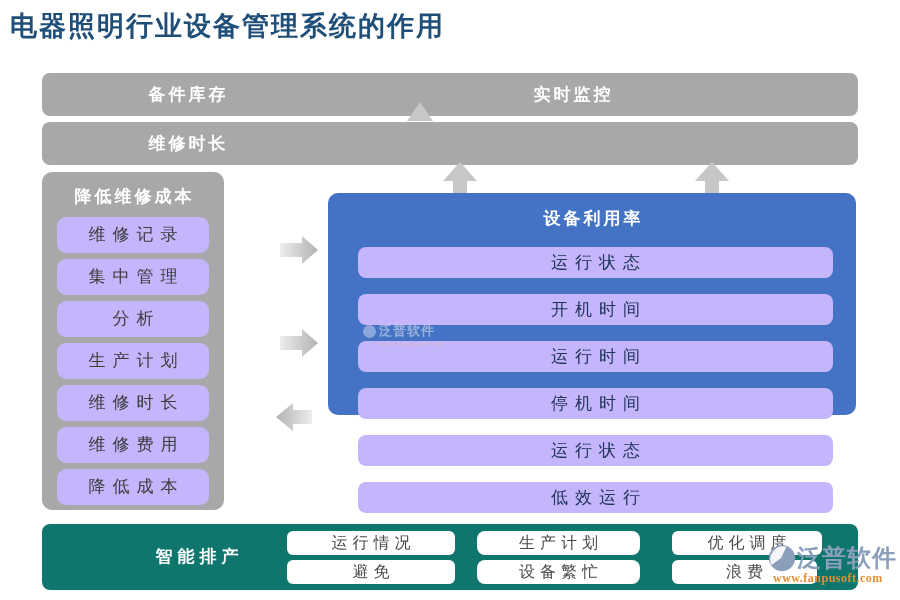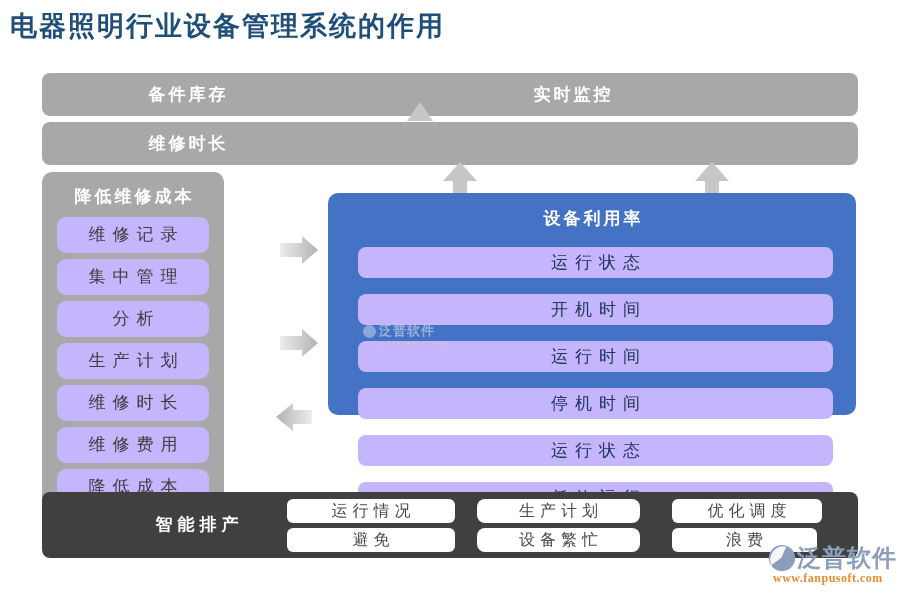--- a/index.html
+++ b/index.html
@@ -37,22 +37,22 @@
 
   
   .watermark{position:absolute;left:363px;top:322px;display:flex;flex-direction:column;
              pointer-events:none;}
   .wm-row{display:flex;align-items:center;gap:3px;}
   .wm-icon{width:13px;height:13px;border-radius:50%;background:rgba(255,255,255,0.38);display:inline-block;}
   .wm-text{color:rgba(255,255,255,0.45);font-size:13px;font-weight:bold;letter-spacing:1px;}
   .wm-url{color:rgba(255,200,130,0.45);font-size:7px;margin-left:16px;letter-spacing:.5px;}
 
   
-  .bottom-bar{position:absolute;left:42px;top:492px;width:816px;height:66px;
-              background:#404040;border-radius:8px;}
+  .bottom-bar{position:absolute;left:42px;top:524px;width:816px;height:66px;
+              background:#0f766e;border-radius:8px;}
   .bottom-label{position:absolute;left:30px;top:0;width:250px;height:66px;line-height:66px;
                 text-align:center;color:#ffffff;font-weight:bold;font-size:17px;
                 letter-spacing:5px;text-indent:5px;}
   .bpill{position:absolute;height:24px;line-height:24px;background:#ffffff;border-radius:6px;
          text-align:center;color:#4A4A4A;font-size:16px;letter-spacing:5px;text-indent:5px;margin-left:17px;}
   .bp-r1{top:7px;} .bp-r2{top:36px;}
   .bp-c1{left:228px;width:168px;} .bp-c2{left:418px;width:163px;border-radius:8px;} .bp-c3{left:613px;width:150px;}
   .bp-c3b{left:613px;width:145px;}
 
   

